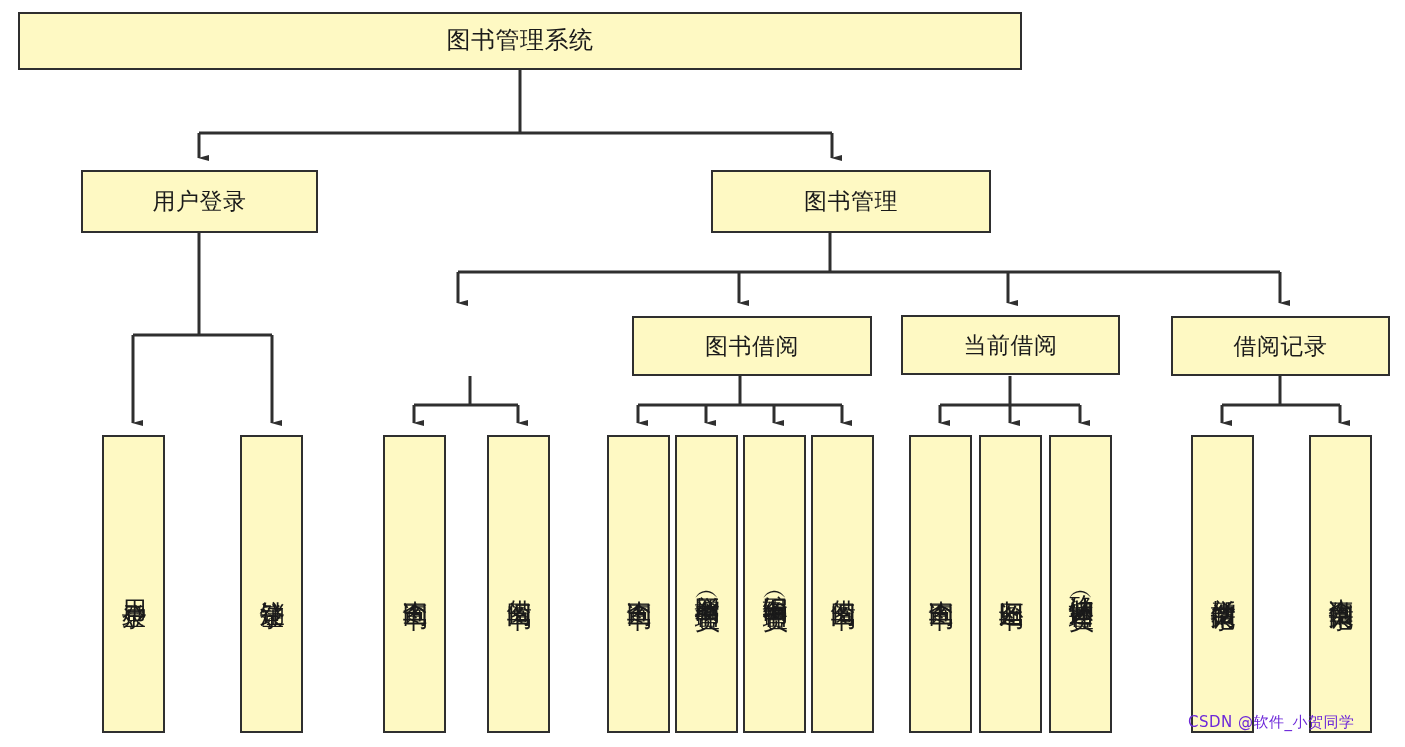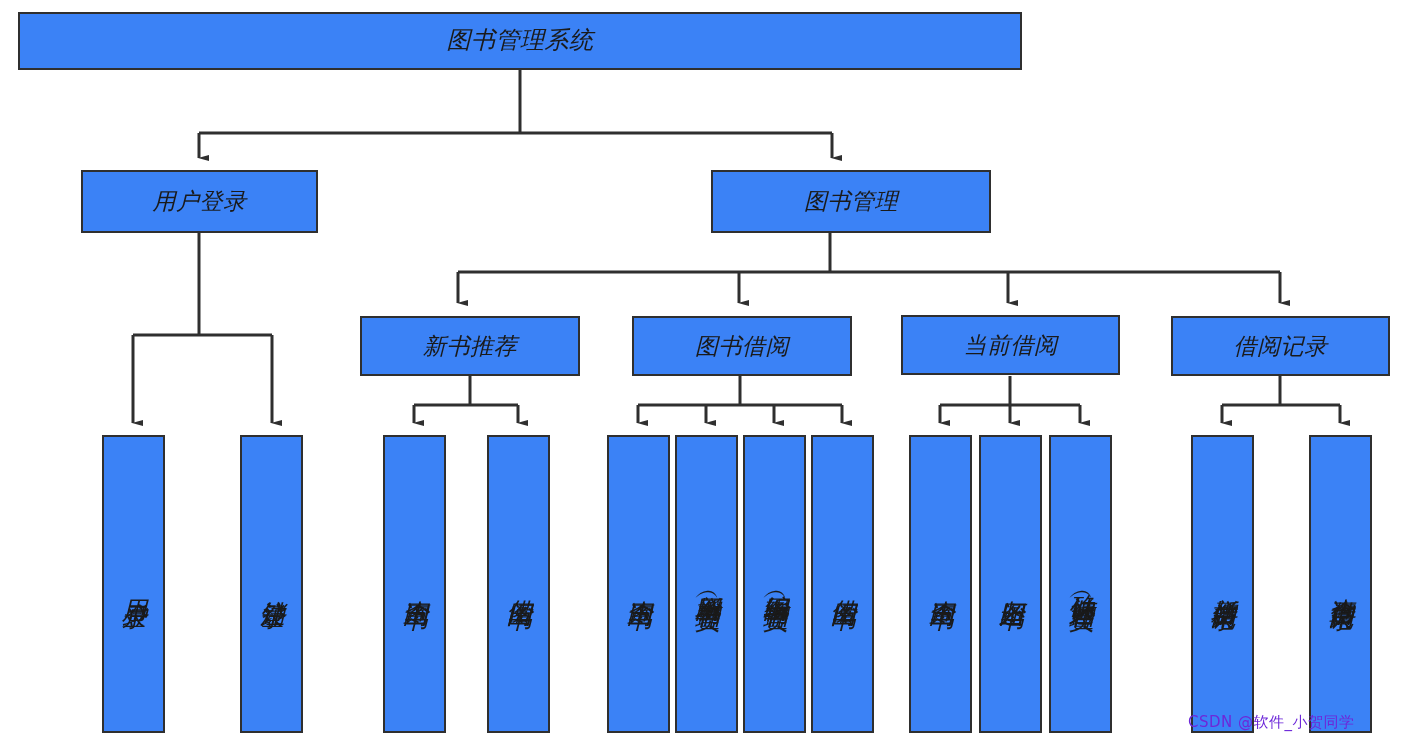--- a/index.html
+++ b/index.html
@@ -21,27 +21,26 @@
     position: absolute;
     left: 0;
     top: 0;
     width: 1405px;
     height: 747px;
     pointer-events: none;
   }
   .node {
     position: absolute;
     box-sizing: border-box;
-    background: #3b82f6;
+    background: #fef9c3;
     border: 2.5px solid #2f2f2f;
     display: flex;
     align-items: center;
     justify-content: center;
     color: #1a1a1a;
-    font-style: italic;
   }
   .node .label {
     display: block;
     text-align: center;
     line-height: 1.08;
     letter-spacing: 0.5px;
   }
   .node.horiz .label {
     writing-mode: horizontal-tb;
     font-size: 23px;
@@ -131,24 +130,21 @@
     <span class="label">图书管理系统</span>
   </div>
 
   <div class="node horiz" style="left:81px; top:170px; width:237px; height:63px;">
     <span class="label">用户登录</span>
   </div>
   <div class="node horiz" style="left:711px; top:170px; width:280px; height:63px;">
     <span class="label">图书管理</span>
   </div>
 
-  <div class="node horiz" style="left:360px; top:316px; width:220px; height:60px;">
-    <span class="label">新书推荐</span>
-  </div>
-  <div class="node horiz" style="left:632px; top:316px; width:220px; height:60px;">
+  <div class="node horiz" style="left:632px; top:316px; width:240px; height:60px;">
     <span class="label">图书借阅</span>
   </div>
   <div class="node horiz" style="left:901px; top:315px; width:219px; height:60px;">
     <span class="label">当前借阅</span>
   </div>
   <div class="node horiz" style="left:1171px; top:316px; width:219px; height:60px;">
     <span class="label">借阅记录</span>
   </div>
 
   <div class="node vert" style="left:102px; top:435px; width:63px; height:298px;">

